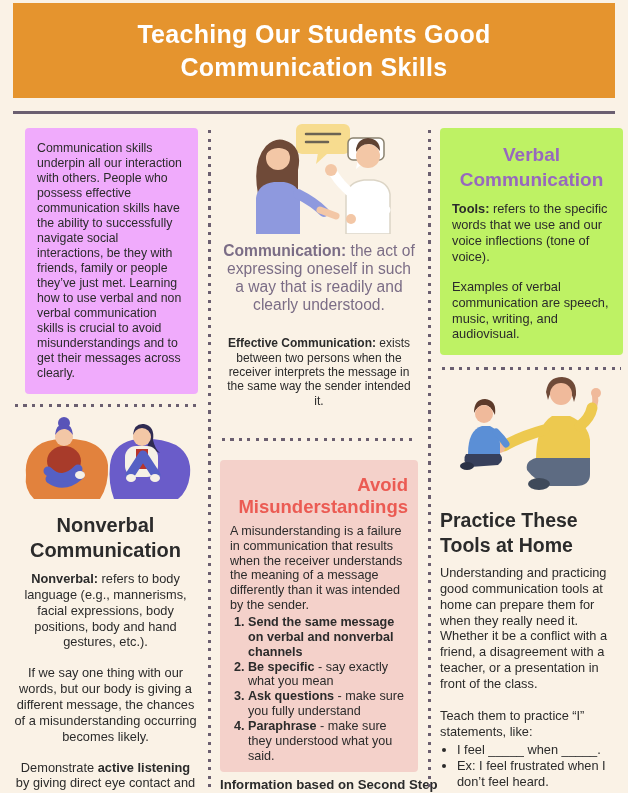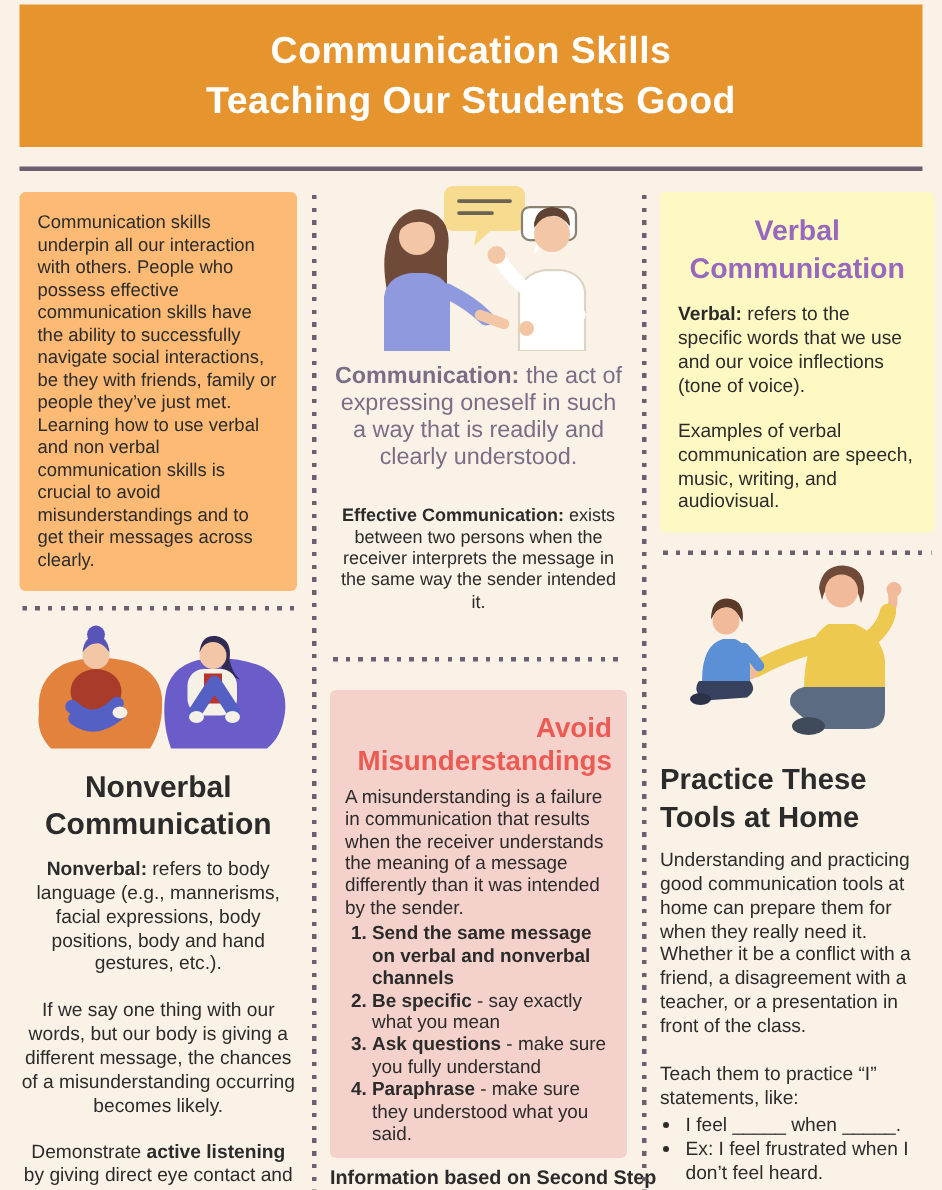--- a/index.html
+++ b/index.html
@@ -24,22 +24,22 @@
   }
   .vsep {
     width:3px; justify-self:center; align-self:stretch; margin-bottom:12px; margin-top:2px;
     background-image:repeating-linear-gradient(to bottom,#6b5f70 0 3px,transparent 3px 8.5px);
   }
   .hsep {
     height:3px;
     background-image:repeating-linear-gradient(to right,#6b5f70 0 3px,transparent 3px 8.5px);
   }
   .box { border-radius:4px; padding:13px 12px; }
-  .teal { background:#fdba74; }
-  .lavender { background:#fef9c3; }
+  .teal { background:#f0abfc;margin-left:12px; }
+  .lavender { background:#bef264; }
   .pink { background:#f4d1ca; padding:10px 10px 8px; }
   .body-sm { font-size:12.3px; line-height:1.22; }
   .body-md { font-size:12.8px; line-height:1.24; }
   b, .bold { font-weight:bold; }
   .col { min-width:0; }
 
   
   .conv-svg { display:block; margin:-6px auto 2px; }
   .comm-def {
     color:#7b6d86; font-size:15.6px; line-height:1.16; text-align:center;
@@ -81,22 +81,22 @@
   .right-sep { margin:12px 2px 4px; }
   .pc-svg { display:block; margin:4px auto 0; }
   .pt-title { font-size:19.5px; font-weight:bold; line-height:1.25; margin:8px 0 8px; }
   .right-col p.rp { margin:0 0 16px; }
   .teach-list { margin:2px 0 0; padding-left:17px; font-size:12.8px; line-height:1.26; }
 </style>
 </head>
 <body>
 
 <div class="banner">
+  <div class="line">Teaching Our Students Good</div>
   <div class="line">Communication Skills</div>
-  <div class="line">Teaching Our Students Good</div>
 </div>
 
 <div class="top-rule"></div>
 
 <div class="content">
 
   <div class="col left-col">
     <div class="box teal body-sm">
       <span>Communication skills underpin all our interaction with others. People who possess effective communication skills have the ability to successfully navigate social interactions, be they with friends, family or people they’ve just met. Learning how to use verbal and non verbal communication skills is crucial to avoid misunderstandings and to get their messages across clearly.</span>
     </div>
@@ -190,21 +190,21 @@
     </div>
 
     <div class="footer-credit">Information based on Second Step</div>
   </div>
 
   <div class="vsep"></div>
 
   <div class="col right-col">
     <div class="box lavender body-md">
       <div class="verbal-title">Verbal Communication</div>
-      <p><b>Verbal:</b><span> refers to the specific words that we use and our voice inflections (tone of voice).</span></p>
+      <p><b>Tools:</b><span> refers to the specific words that we use and our voice inflections (tone of voice).</span></p>
       <p>Examples of verbal communication are speech, music, writing, and audiovisual.</p>
     </div>
 
     <div class="hsep right-sep"></div>
 
     <svg class="pc-svg" width="183" height="126" viewBox="0 0 183 126" role="img">
       <g>
         <path d="M106 18 Q108 3 122 3 Q137 4 136 21 L134 28 Q130 11 120 11 Q112 11 108 26 Z" fill="#6f4a38"></path>
         <circle cx="121" cy="20" r="11" fill="#f0ba9b"></circle>
         <path d="M148 42 Q157 32 155 22" stroke="#f0ba9b" stroke-width="6" fill="none" stroke-linecap="round"></path>

